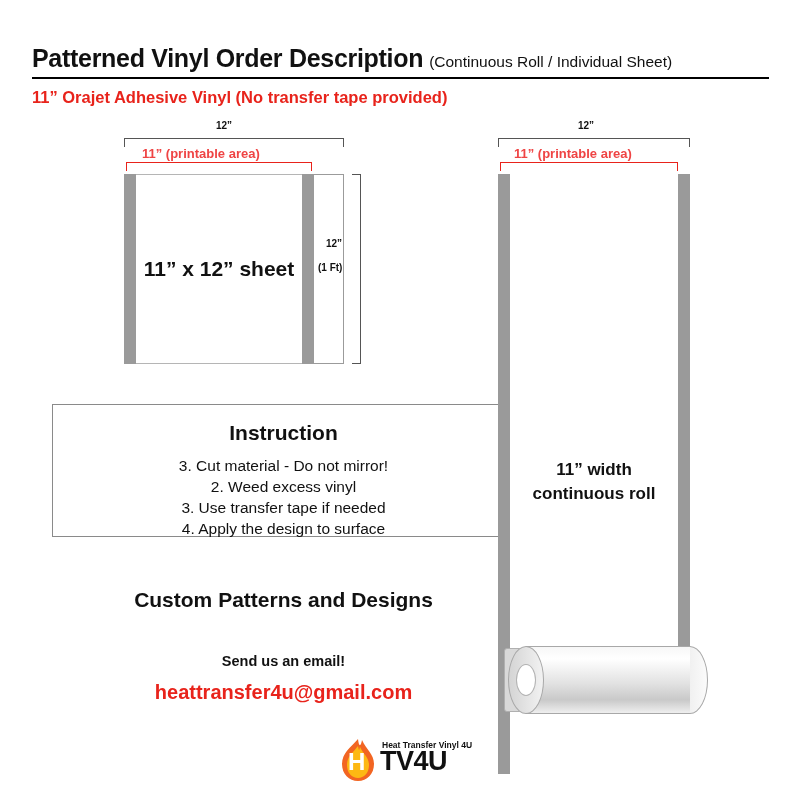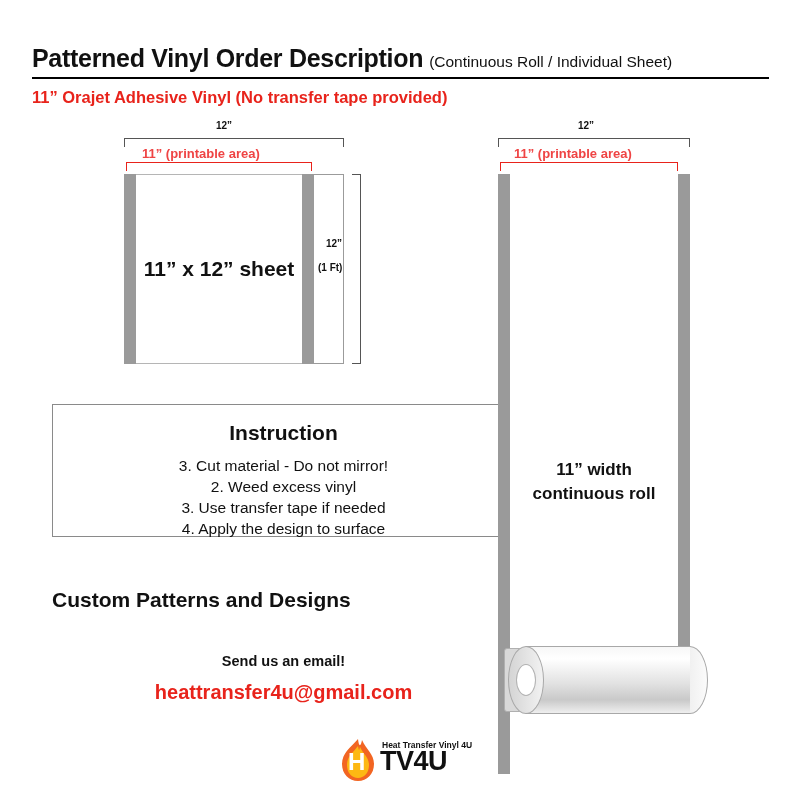--- a/index.html
+++ b/index.html
@@ -174,21 +174,21 @@
     line-height: 21px;
     color: #111;
   }
 
   
   .custom-title {
     position: absolute;
     left: 52px;
     top: 588px;
     width: 463px;
-    text-align: left;
+    text-align: center;
     font-size: 21px;
     font-weight: bold;
     color: #111;
   }
   .custom-line1 {
     position: absolute;
     left: 52px;
     top: 630px;
     width: 463px;
     text-align: center;

